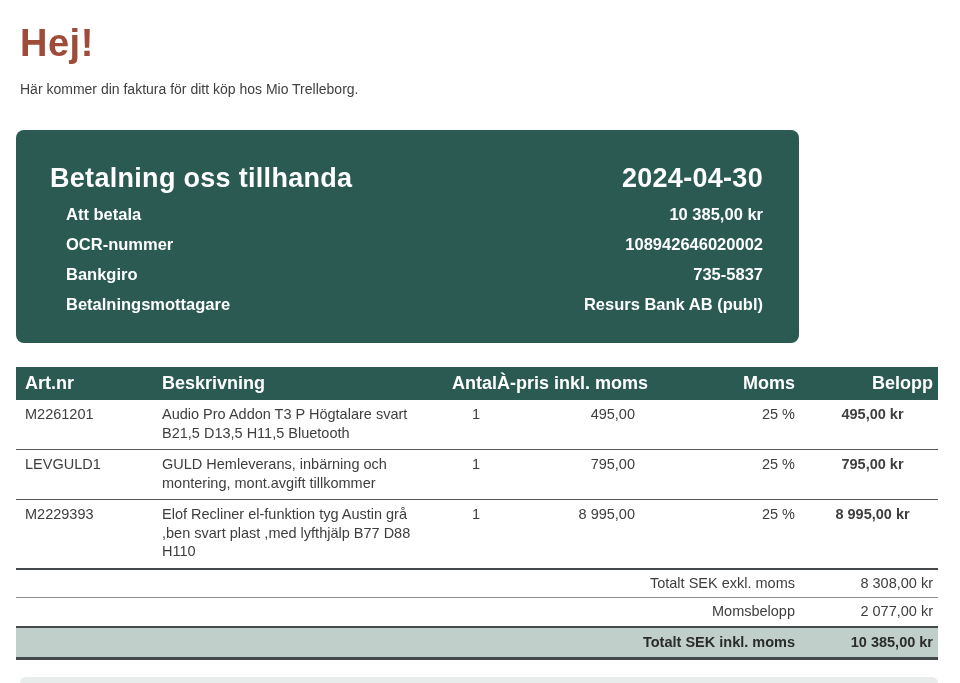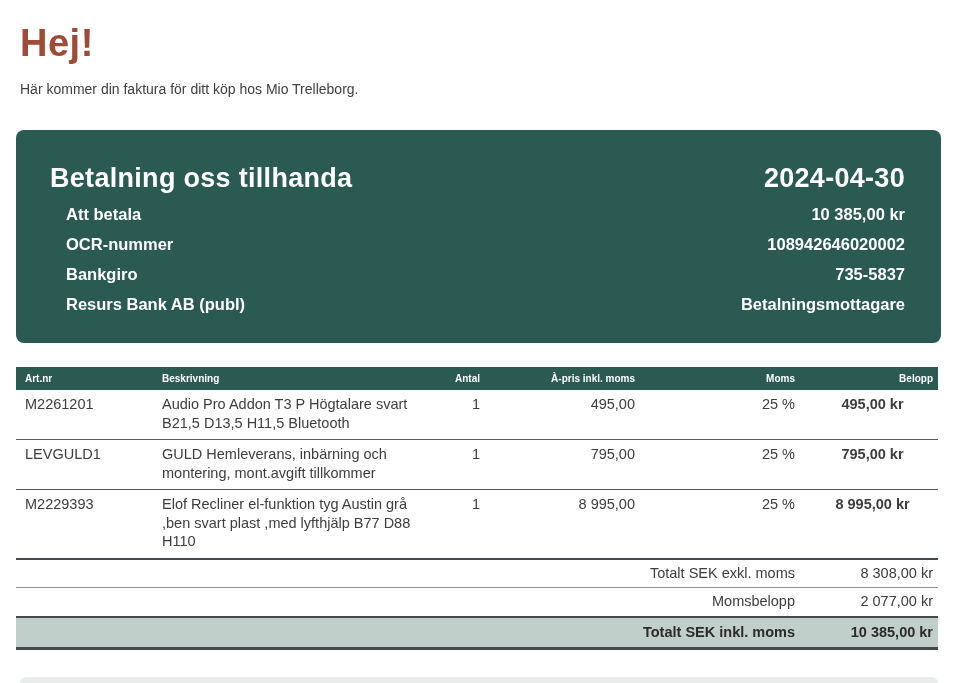--- a/index.html
+++ b/index.html
@@ -29,21 +29,21 @@
   }
   .intro p {
     margin: 16px 0 0 0;
     font-size: 14px;
     color: #3f3f3f;
   }
   
   .payment-panel {
     box-sizing: border-box;
     margin: 33px 19px 0 16px;
-    width: 925px;
+    width: 783px;
     height: 213px;
     background: #2b5a53;
     border-radius: 8px;
     padding: 33px 36px 0 34px;
     color: #ffffff;
   }
   .panel-top {
     display: flex;
     justify-content: space-between;
     align-items: baseline;
@@ -81,21 +81,21 @@
   table.invoice col.c-art  { width: 137px; }
   table.invoice col.c-desc { width: 290px; }
   table.invoice col.c-qty  { width: 45px; }
   table.invoice col.c-price{ width: 155px; }
   table.invoice col.c-vat  { width: 160px; }
   table.invoice col.c-amt  { width: 135px; }
   table.invoice thead th {
     background: #2b5a53;
     color: #ffffff;
     font-weight: 700;
-    font-size: 10px;
+    font-size: 18px;
     text-align: left;
     padding: 6px 8px 6px 9px;
     white-space: nowrap;
   }
   table.invoice thead th.num { text-align: right; padding-right: 8px; }
   table.invoice thead th.amt { text-align: right; padding-right: 5px; }
   table.invoice tbody td {
     vertical-align: top;
     padding: 5px 8px 7px 9px;
     line-height: 1.28;
@@ -153,22 +153,22 @@
     </div>
     <div class="panel-row">
       <span>OCR-nummer</span>
       <span>108942646020002</span>
     </div>
     <div class="panel-row">
       <span>Bankgiro</span>
       <span>735-5837</span>
     </div>
     <div class="panel-row">
+      <span>Betalningsmottagare</span>
       <span>Resurs Bank AB (publ)</span>
-      <span>Betalningsmottagare</span>
     </div>
   </section>
 
   <table class="invoice">
     <colgroup>
       <col class="c-art">
         <col class="c-desc">
         <col class="c-qty">
       <col class="c-price">
         <col class="c-vat">

